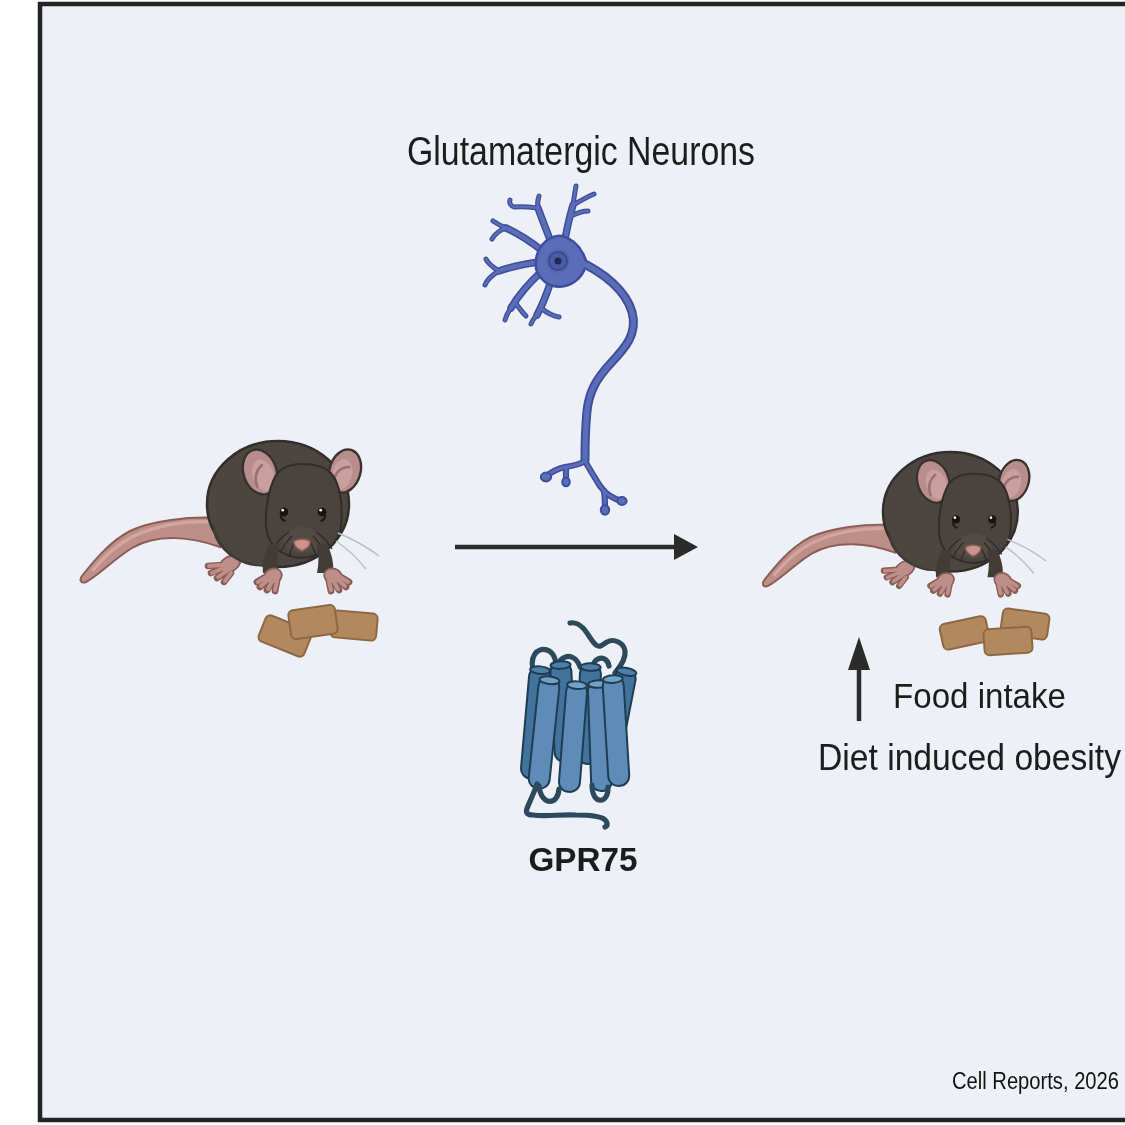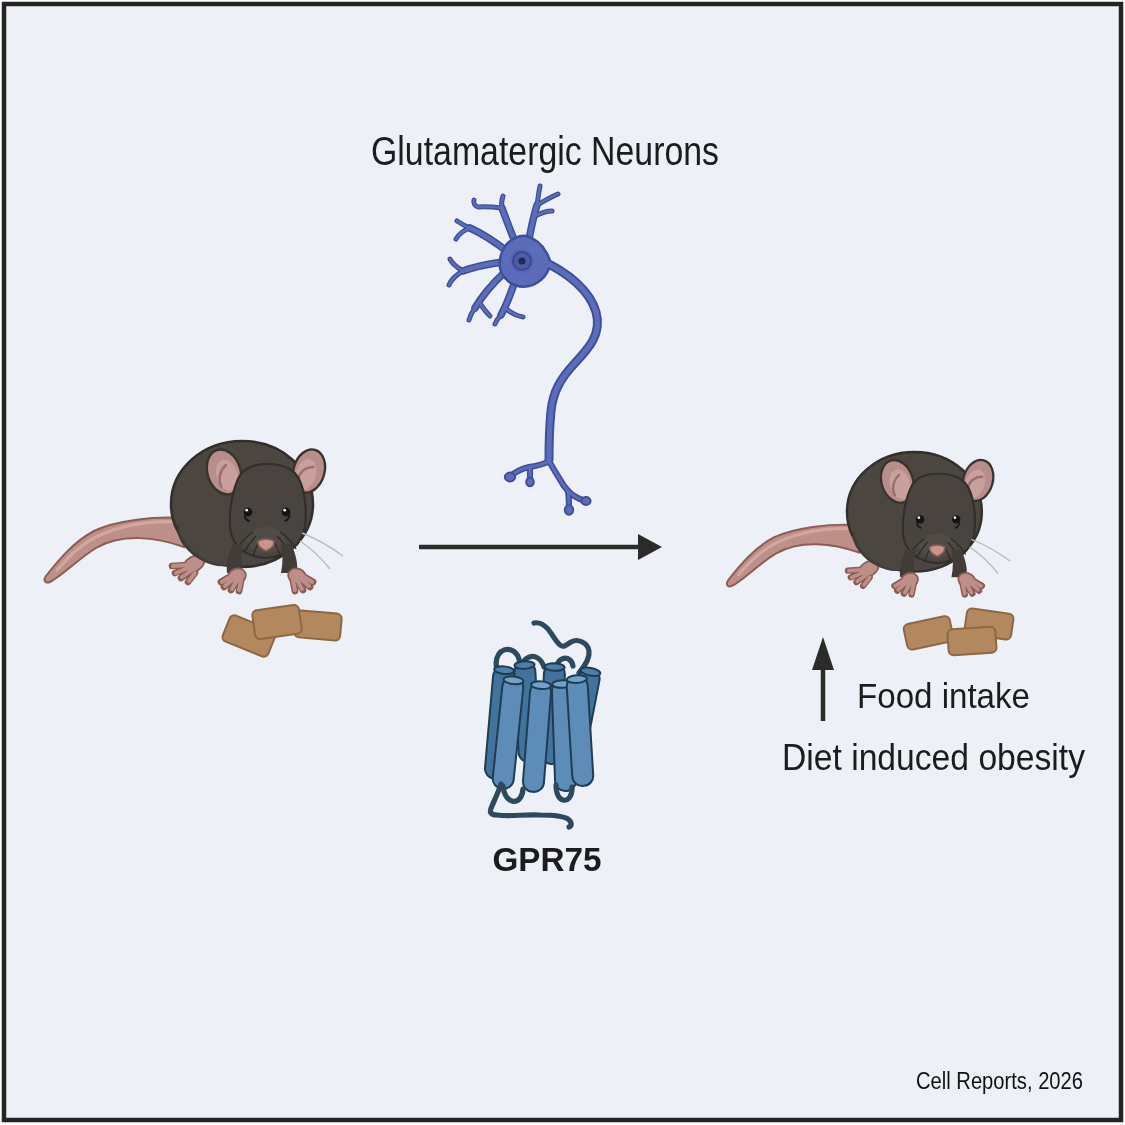--- a/index.html
+++ b/index.html
@@ -1,16 +1,16 @@
 <!DOCTYPE html>
 <html><head>
 <meta charset="utf-8">
 <style>
   html,body{margin:0;padding:0;background:#ffffff;}
-  #page{width:965px;height:1125px;position:relative;font-family:"Liberation Sans",sans-serif;}
+  #page{width:965px;height:1125px;position:relative;font-family:"Liberation Sans",sans-serif;padding-left:36px;}
 </style>
 </head>
 <body>
 <div id="page">
 <svg width="1125" height="1125" viewBox="0 0 1125 1125">
 
   <rect x="4" y="4" width="1117" height="1116" fill="#edf1f7" stroke="#242424" stroke-width="4.5"></rect>
 
   <defs>
 

